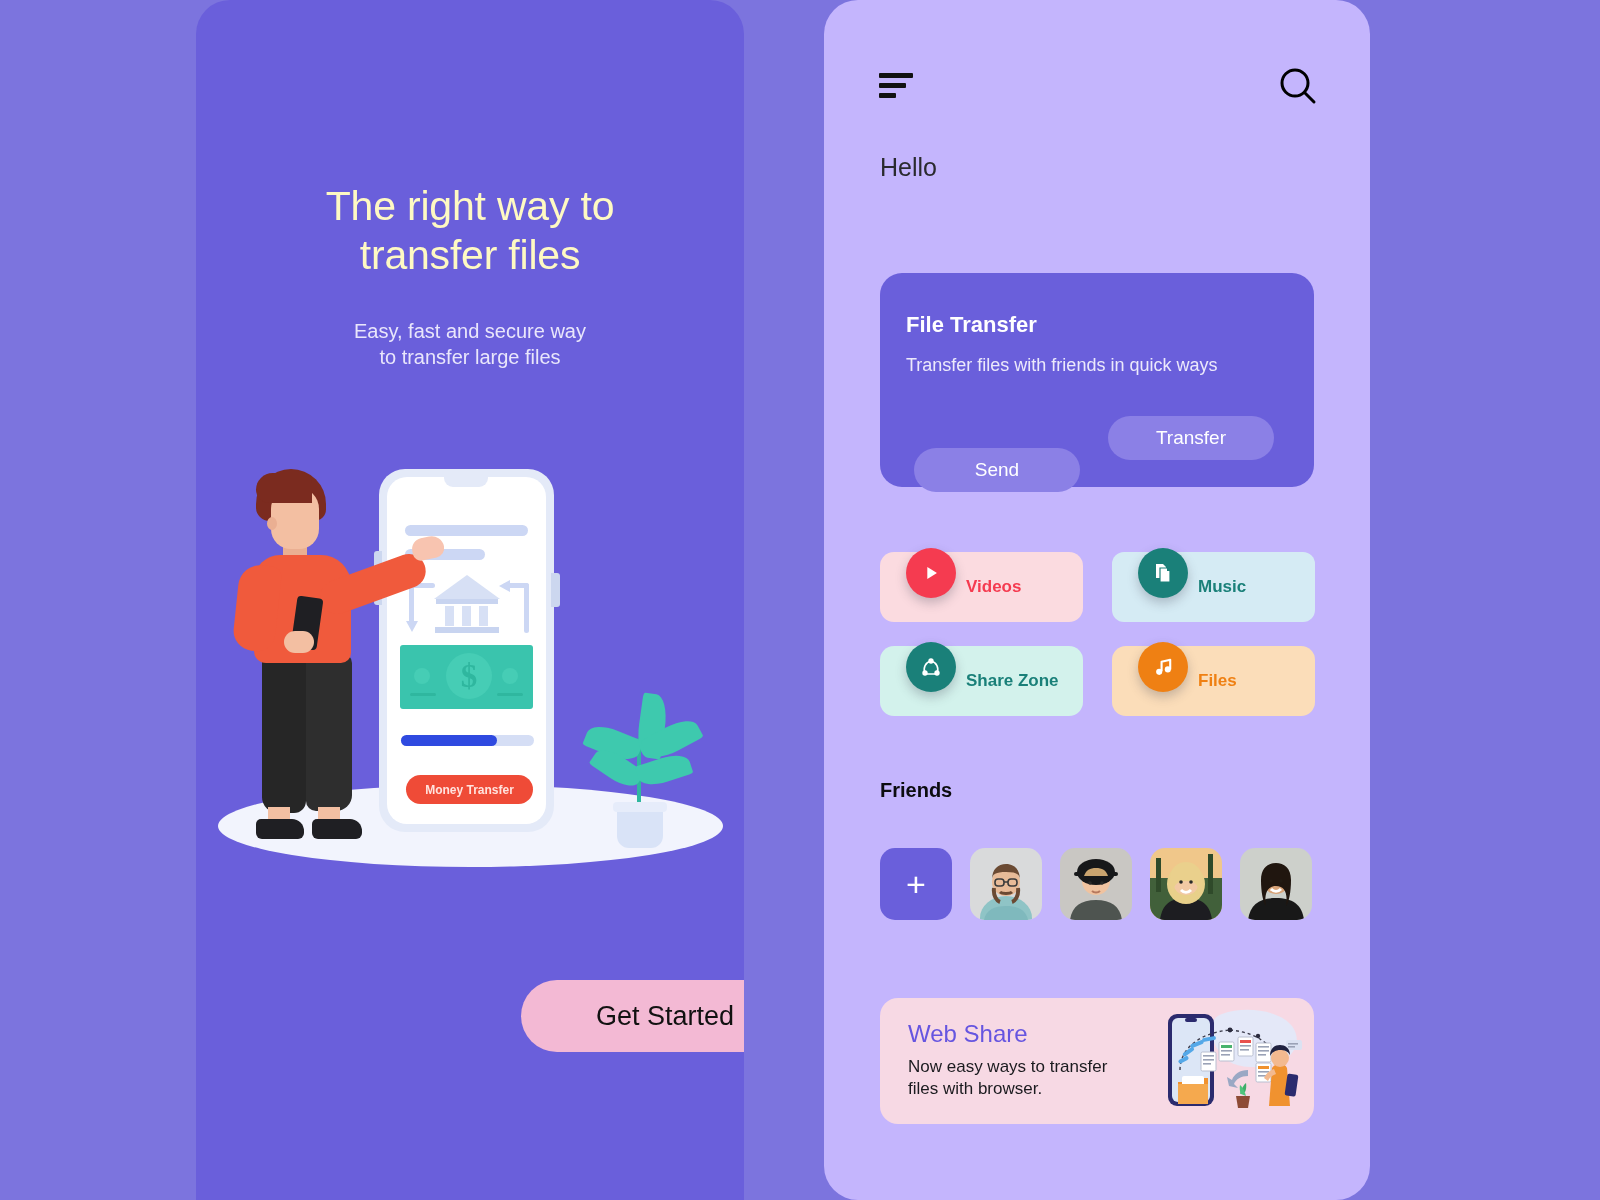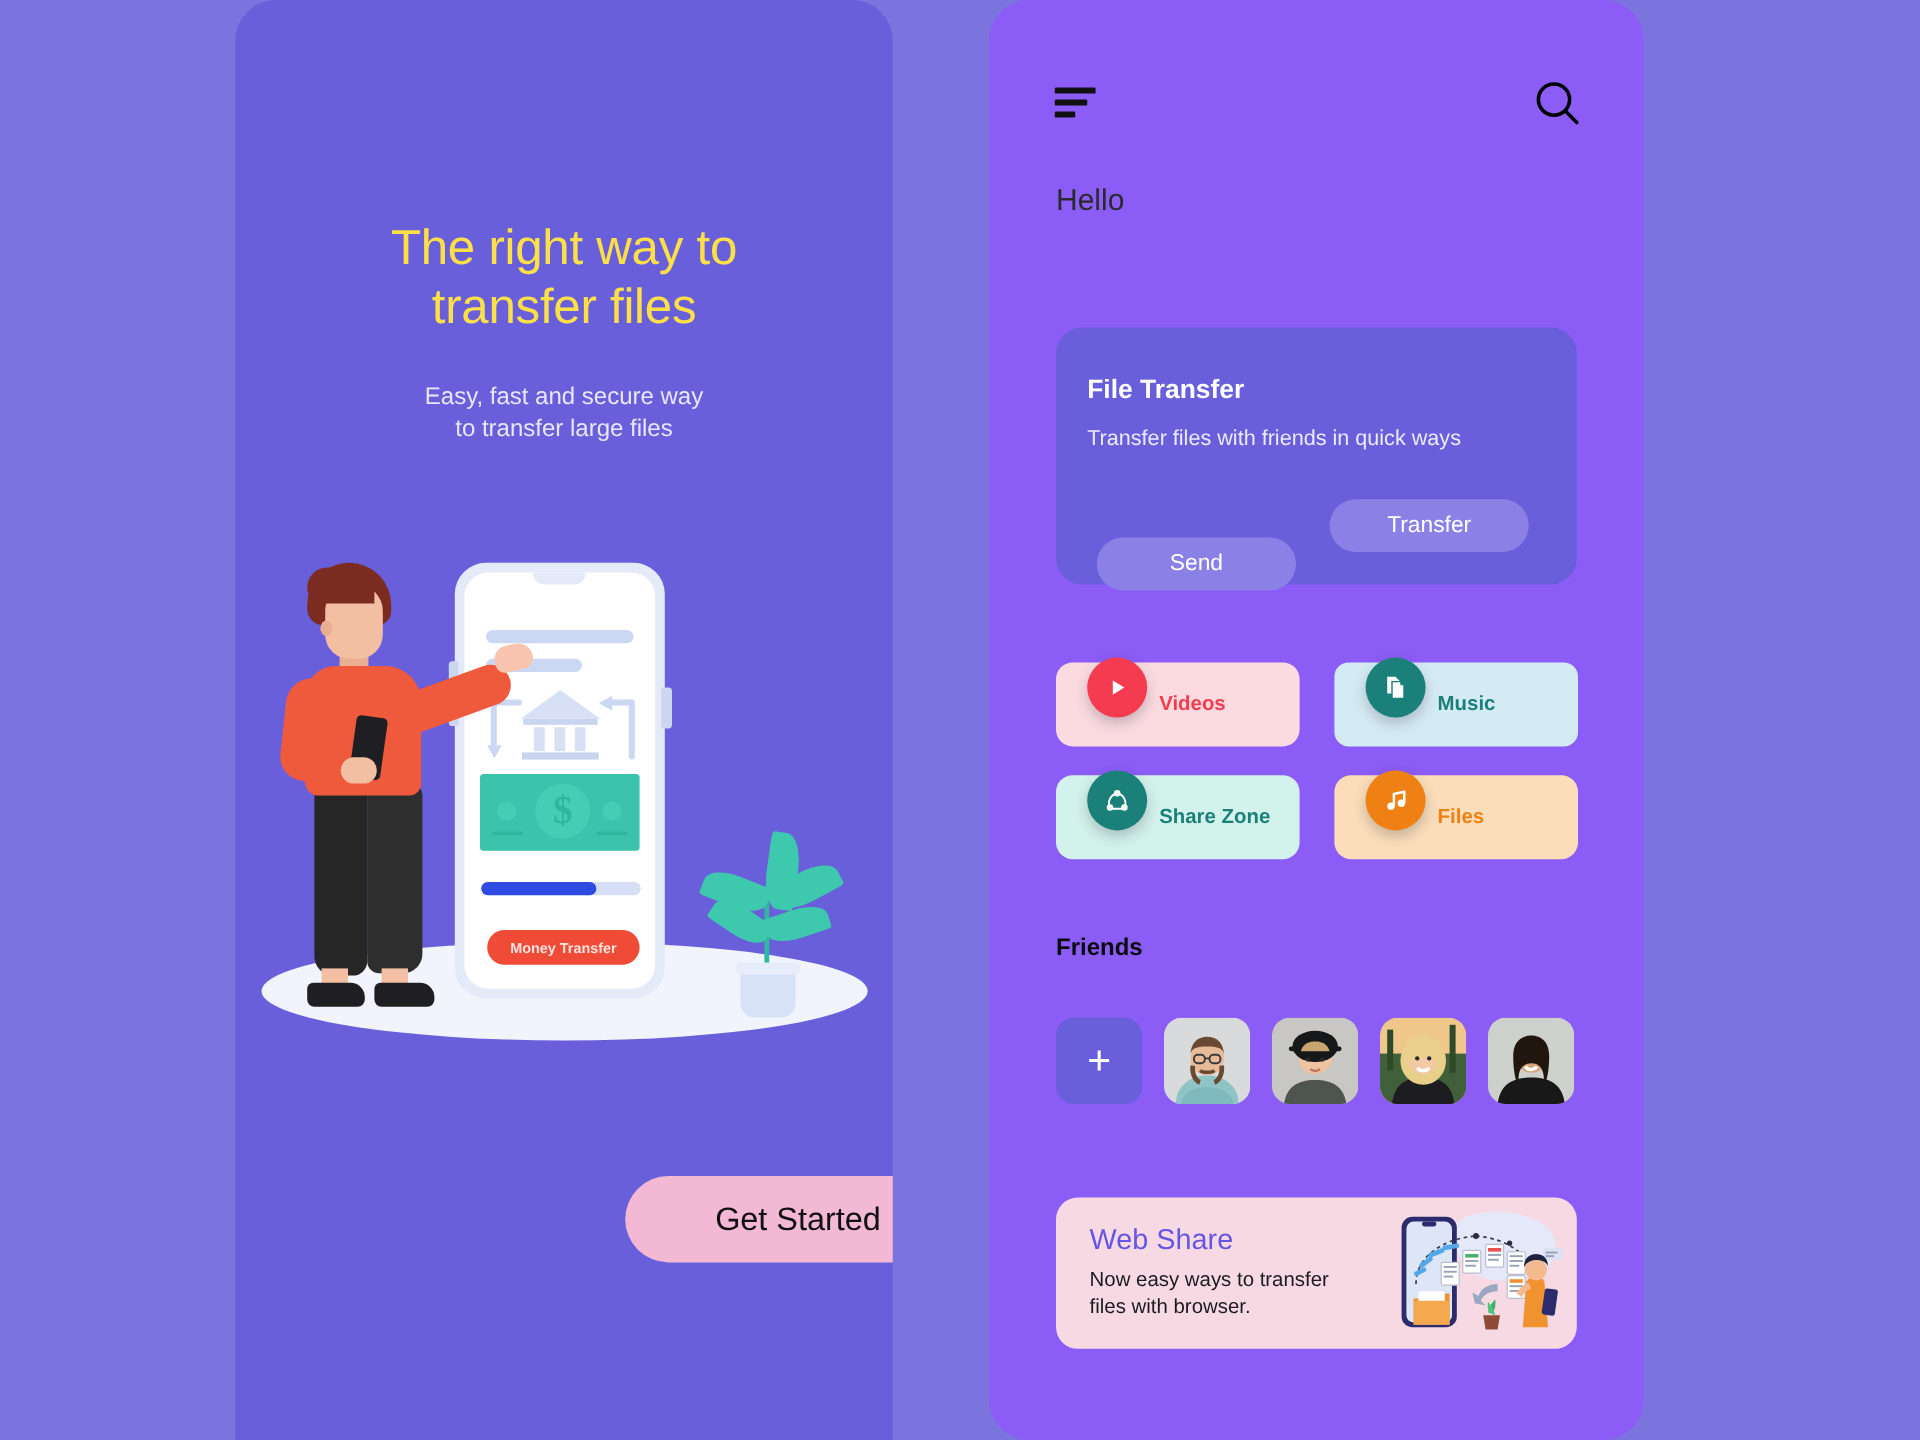--- a/index.html
+++ b/index.html
@@ -14,21 +14,21 @@
   .left-card {
     position: absolute;
     left: 196px; top: 0; width: 548px; height: 1200px;
     background: #6a5fdb;
     border-radius: 34px 34px 0 0;
     overflow: hidden;
   }
   .hero-title {
     position: absolute; left: 0; top: 182px; width: 100%;
     text-align: center;
-    color: #fde047;
+    color: #fef9c3;
     font-size: 41px; font-weight: 400; line-height: 49px;
     letter-spacing: -0.2px;
   }
   .hero-sub {
     position: absolute; left: 0; top: 318px; width: 100%;
     text-align: center;
     color: #e9e6fb;
     font-size: 20px; font-weight: 400; line-height: 26px;
   }
 
@@ -201,21 +201,21 @@
     position: absolute; left: 325px; top: 980px; width: 288px; height: 72px;
     background: #f3b9d4; border-radius: 36px; border: none;
     color: #111111; font-size: 27px; font-weight: 400;
     font-family: "Liberation Sans", sans-serif; cursor: pointer;
   }
 
   
   .right-card {
     position: absolute;
     left: 824px; top: 0; width: 546px; height: 1200px;
-    background: #8b5cf6;
+    background: #c4b5fd;
     border-radius: 34px 34px 34px 34px;
     overflow: hidden;
   }
   .topbar {
     position: absolute; left: 0; top: 62px; width: 100%; height: 50px;
   }
   .hamburger { position: absolute; left: 55px; top: 8px; width: 38px; height: 30px; cursor: pointer; }
   .hamburger i { position: absolute; left: 0; display: block; height: 5px; background: #111; border-radius: 1px; }
   .hamburger i:nth-child(1) { top: 3px;  width: 34px; }
   .hamburger i:nth-child(2) { top: 13px; width: 27px; }

